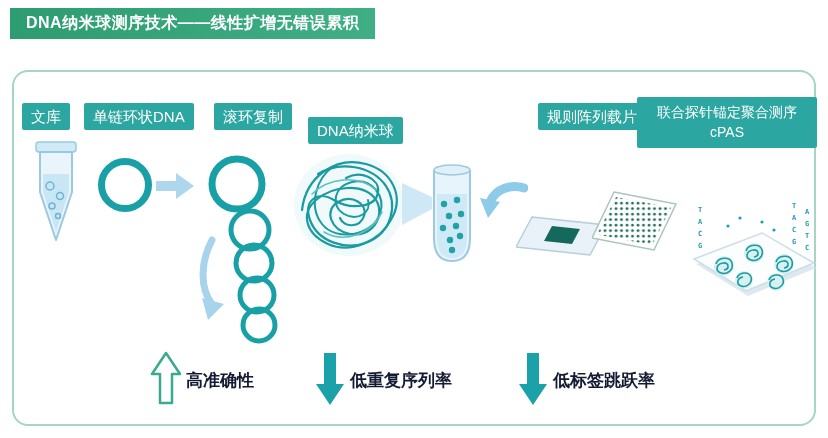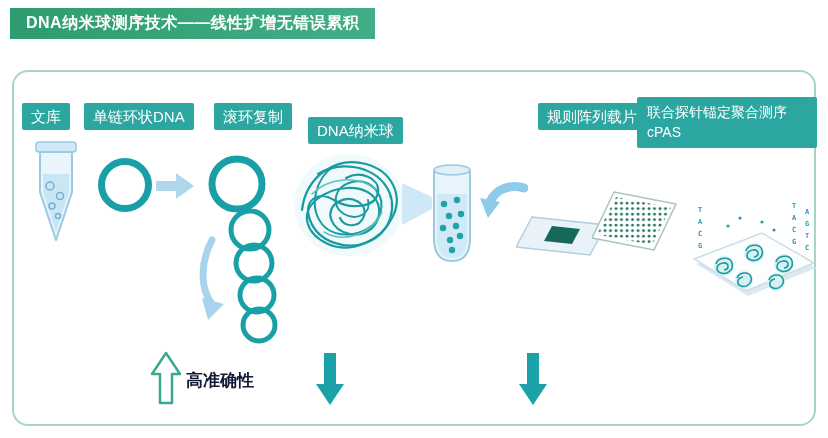--- a/index.html
+++ b/index.html
@@ -15,21 +15,21 @@
   .panel {
     position:absolute; left:12px; top:70px; width:804px; height:356px;
     border:2px solid #a5d6c3; border-radius:16px; background:#ffffff;
   }
   .step-label {
     position:absolute; background:#2ca6a0; color:#ffffff;
     font-size:15px; line-height:1; padding:6px 9px; border-radius:2px;
     white-space:nowrap;
   }
   .step-label.two-line {
-    line-height:1.45; padding:5px 10px;
+    text-align:center; line-height:1.45; padding:5px 10px;
     white-space:normal; font-size:14px; width:180px;
   }
   .ring { position:absolute; border:7px solid #18a0a6; border-radius:50%; background:transparent; }
   .abs { position:absolute; }
   .metric-label { position:absolute; font-size:17px; font-weight:bold; color:#131a33; white-space:nowrap; }
 </style>
 </head>
 <body>
 
 <div class="page">
@@ -191,20 +191,22 @@
       <polygon points="16,3 30,24 22,24 22,53 10,53 10,24 2,24" fill="#ffffff" stroke="#3aa98f" stroke-width="2.5" stroke-linejoin="round"></polygon>
     </svg>
   </div>
   <div class="metric-label" style="left:186px; top:369px;text-align:center;">高准确性</div>
 
   <div class="abs" style="left:314px; top:350px;">
     <svg width="32" height="58" viewBox="0 0 32 58">
       <polygon points="16,55 30,34 22,34 22,3 10,3 10,34 2,34" fill="#1ba2a8"></polygon>
     </svg>
   </div>
+  <div class="metric-label" style="left:350px; top:369px;">低重复序列率</div>
 
   <div class="abs" style="left:517px; top:350px;">
     <svg width="32" height="58" viewBox="0 0 32 58">
       <polygon points="16,55 30,34 22,34 22,3 10,3 10,34 2,34" fill="#1ba2a8"></polygon>
     </svg>
   </div>
+  <div class="metric-label" style="left:553px; top:369px;">低标签跳跃率</div>
 
 </div>
 
 </body></html>

